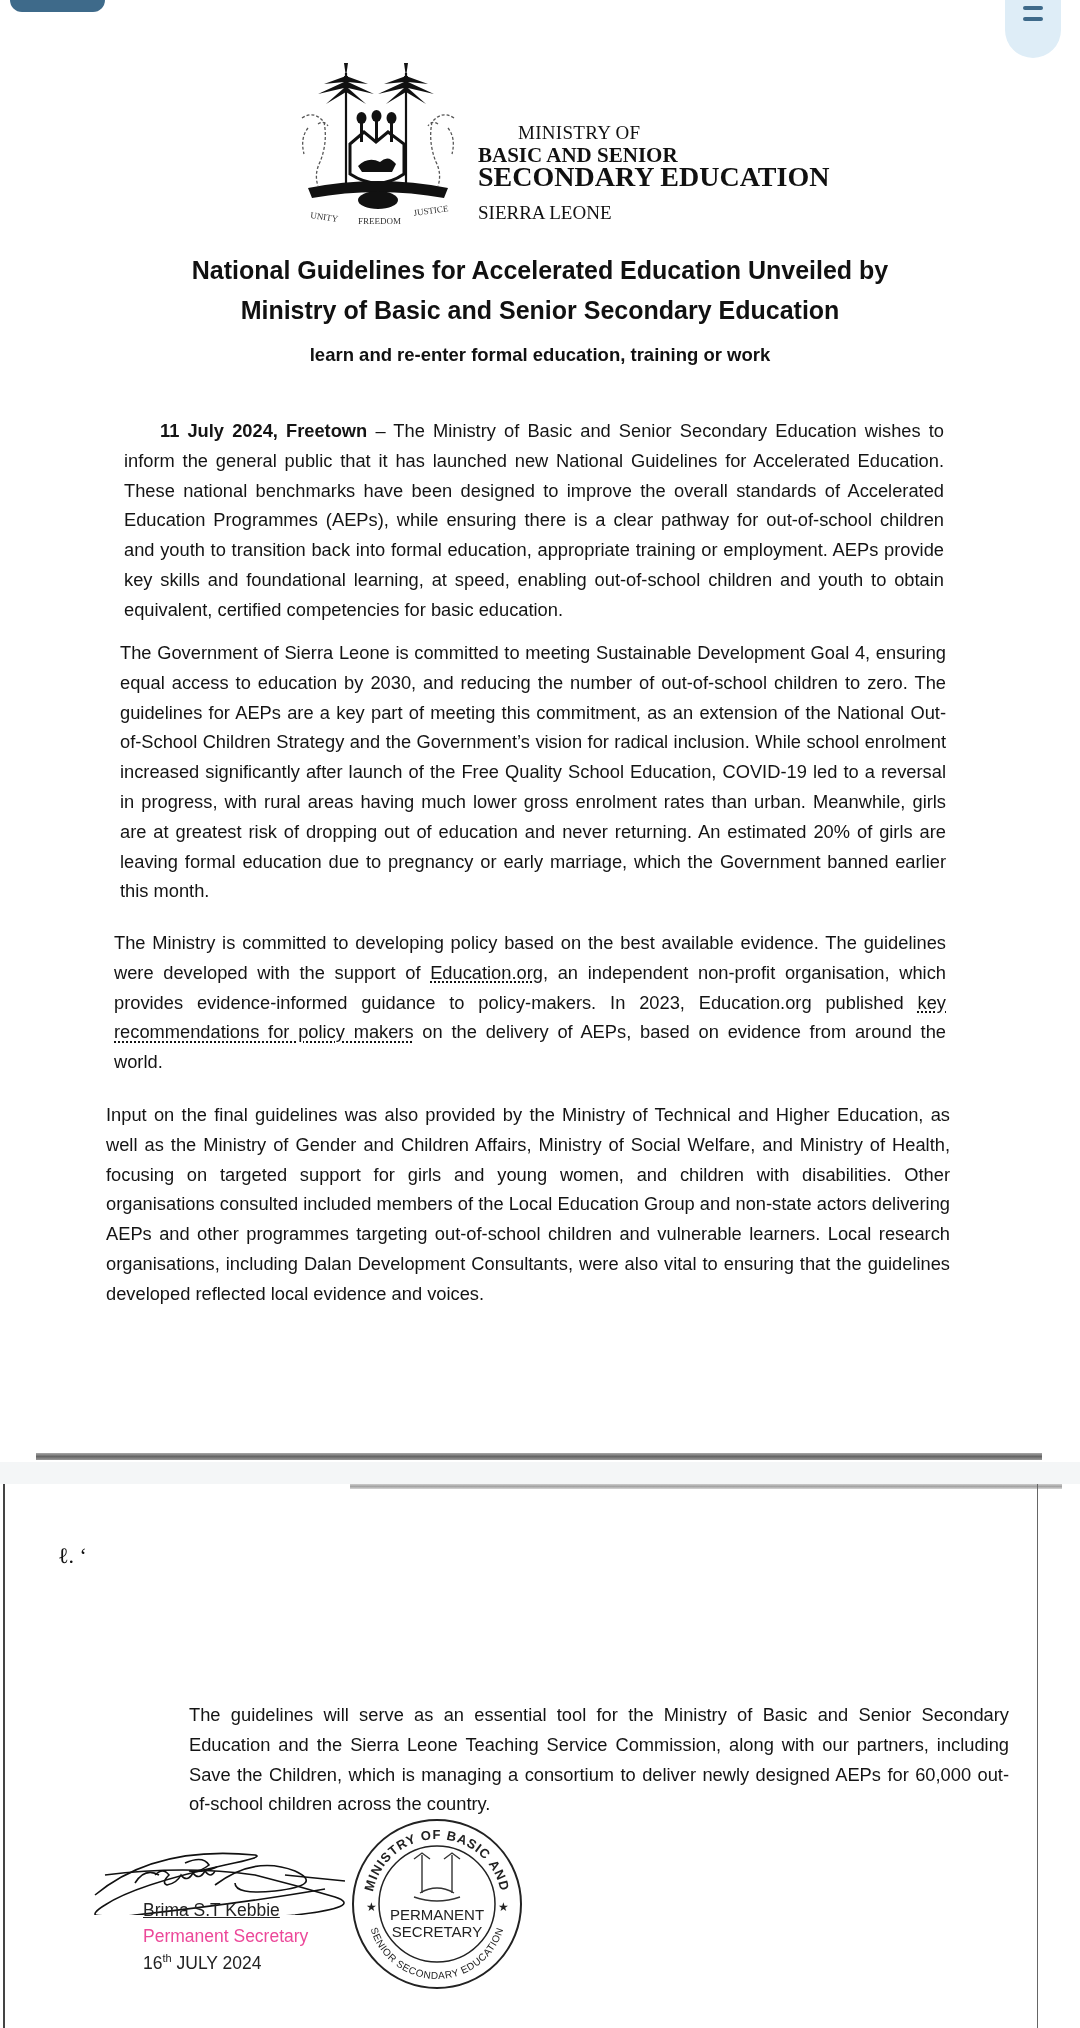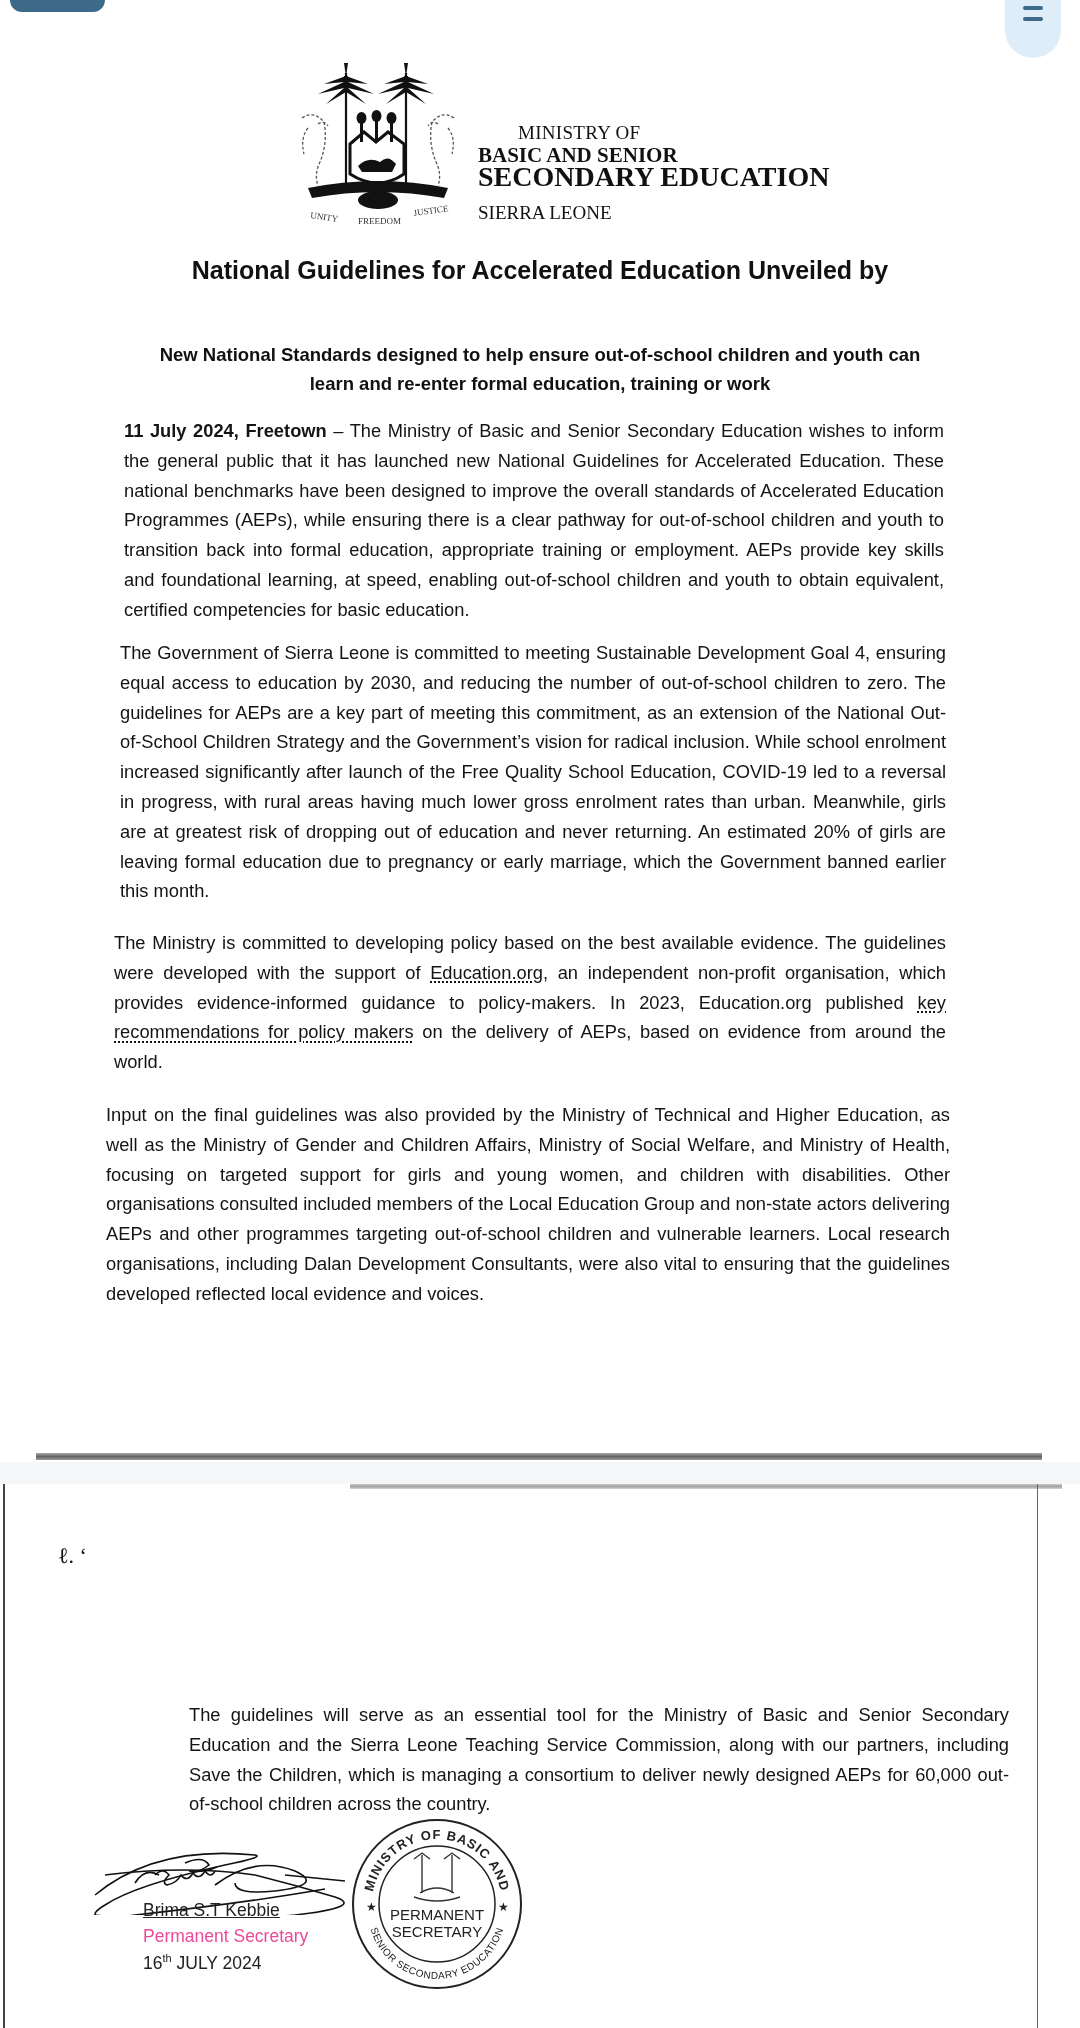--- a/index.html
+++ b/index.html
@@ -16,21 +16,21 @@
     .ministry-name { position: absolute; left: 478px; top: 122px; font-family: "Liberation Serif", "DejaVu Serif", serif; color: #111; line-height: 22px; }
     .ministry-name .l1 { font-size: 19px; letter-spacing: 0.3px; margin-left: 40px; }
     .ministry-name .l2 { font-size: 21px; font-weight: bold; }
     .ministry-name .l3 { font-size: 28px; font-weight: bold; }
     .ministry-name .l4 { font-size: 19px; margin-top: 14px; }
 
     .headline { position: absolute; left: 110px; width: 860px; text-align: center; font-family: "Liberation Sans", sans-serif; font-weight: bold; font-size: 25px; line-height: 40px; top: 250px; color: #111; }
     .subhead { position: absolute; left: 120px; width: 840px; text-align: center; font-weight: bold; font-size: 18.5px; line-height: 29px; top: 340px; color: #111; }
 
     .para { position: absolute; font-size: 18.3px; line-height: 29.8px; text-align: justify; color: #141414; }
-    .para .b { font-weight: bold; }
+    .para .b { font-weight: bold; margin-left: 36px; }
     .para .link { text-decoration: underline; text-decoration-style: dotted; text-underline-offset: 3px; }
 
     .p1 { left: 124px; top: 416px; width: 820px; }
     .p2 { left: 120px; top: 638px; width: 826px; }
     .p3 { left: 114px; top: 928px; width: 832px; }
     .p4 { left: 106px; top: 1100px; width: 844px; }
 
     
     .page1-bottom-rule { position: absolute; left: 36px; top: 1453px; width: 1006px; height: 7px; background: linear-gradient(#999, #4a4a4a 50%, #888); opacity: 0.85; }
     .page-gap { position: absolute; left: 0; top: 1462px; width: 1080px; height: 22px; background: #f4f6f7; }
@@ -101,23 +101,23 @@
 
 <div class="ministry-name">
   <div class="l1">MINISTRY OF</div>
   <div class="l2">BASIC AND SENIOR</div>
   <div class="l3">SECONDARY EDUCATION</div>
   <div class="l4">SIERRA LEONE</div>
 </div>
 
 <div class="headline">
   <div>National Guidelines for Accelerated Education Unveiled by</div>
+  <div>Ministry of Basic and Senior Secondary Education</div>
 </div>
 <div class="subhead">
-  <div>New National Standards designed to help ensure out-of-school children and youth can</div>
   <div>learn and re-enter formal education, training or work</div>
 </div>
 
 <p class="para p1"><span class="b">11 July 2024, Freetown</span><span> – The Ministry of Basic and Senior Secondary Education wishes to inform the general public that it has launched new National Guidelines for Accelerated Education. These national benchmarks have been designed to improve the overall standards of Accelerated Education Programmes (AEPs), while ensuring there is a clear pathway for out-of-school children and youth to transition back into formal education, appropriate training or employment. AEPs provide key skills and foundational learning, at speed, enabling out-of-school children and youth to obtain equivalent, certified competencies for basic education.</span></p>
 
 <p class="para p2">The Government of Sierra Leone is committed to meeting Sustainable Development Goal 4, ensuring equal access to education by 2030, and reducing the number of out-of-school children to zero. The guidelines for AEPs are a key part of meeting this commitment, as an extension of the National Out-of-School Children Strategy and the Government’s vision for radical inclusion. While school enrolment increased significantly after launch of the Free Quality School Education, COVID-19 led to a reversal in progress, with rural areas having much lower gross enrolment rates than urban. Meanwhile, girls are at greatest risk of dropping out of education and never returning. An estimated 20% of girls are leaving formal education due to pregnancy or early marriage, which the Government banned earlier this month.</p>
 
 <p class="para p3"><span>The Ministry is committed to developing policy based on the best available evidence. The guidelines were developed with the support of </span><span class="link">Education.org</span><span>, an independent non-profit organisation, which provides evidence-informed guidance to policy-makers. In 2023, Education.org published </span><span class="link">key recommendations for policy makers</span><span> on the delivery of AEPs, based on evidence from around the world.</span></p>
 
 <p class="para p4">Input on the final guidelines was also provided by the Ministry of Technical and Higher Education, as well as the Ministry of Gender and Children Affairs, Ministry of Social Welfare, and Ministry of Health, focusing on targeted support for girls and young women, and children with disabilities. Other organisations consulted included members of the Local Education Group and non-state actors delivering AEPs and other programmes targeting out-of-school children and vulnerable learners. Local research organisations, including Dalan Development Consultants, were also vital to ensuring that the guidelines developed reflected local evidence and voices.</p>

